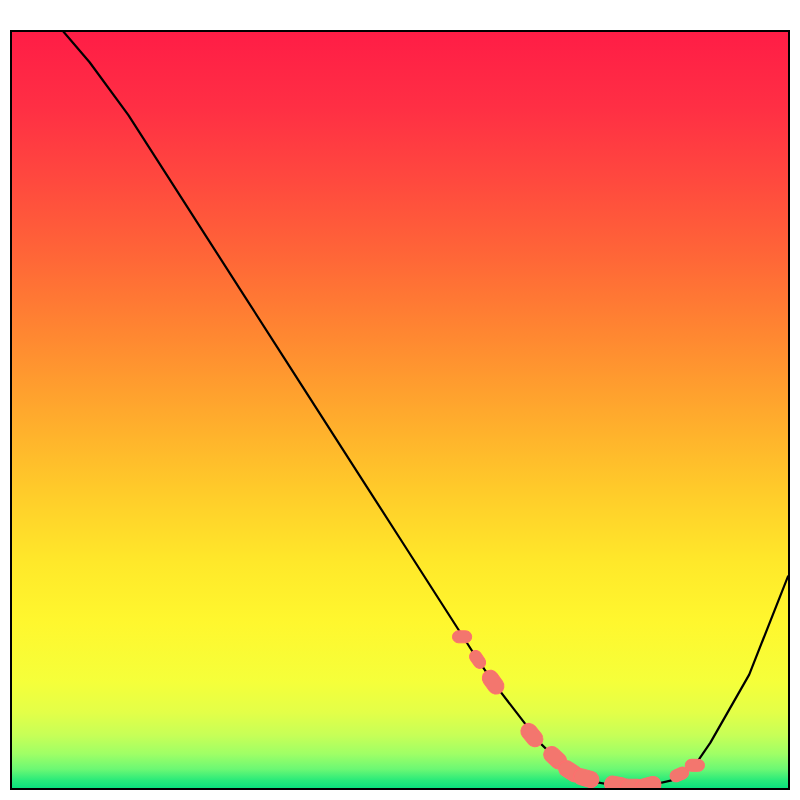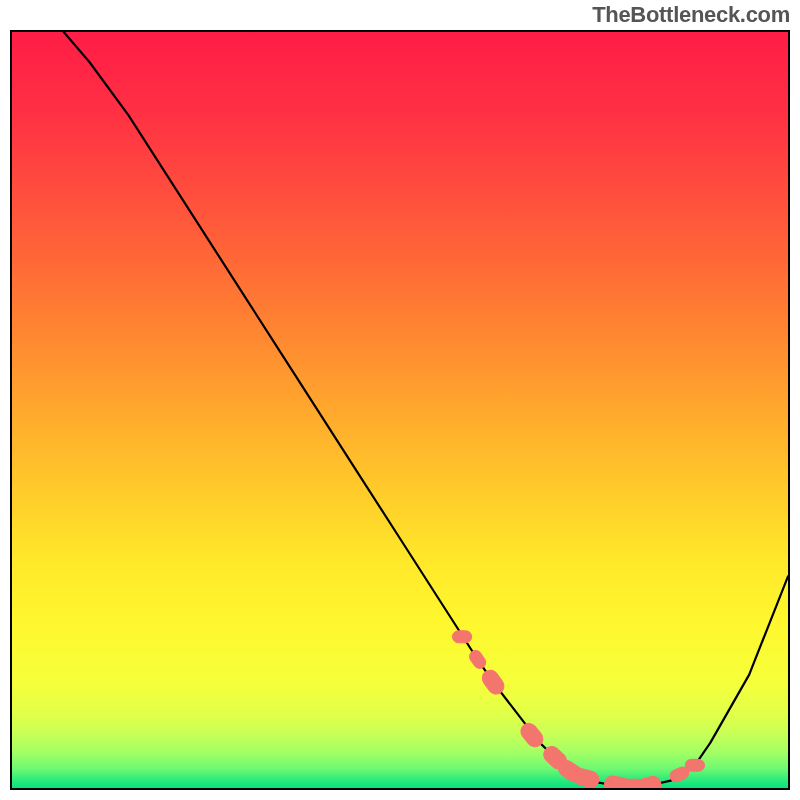--- a/index.html
+++ b/index.html
@@ -46,21 +46,20 @@
     left: 0; top: 0;
     width: 100%; height: 100%;
     display: block;
     pointer-events: none;
   }
 </style>
 </head>
 <body>
 
 <div class="stage">
-  <div class="watermark">TheBottleneck.com</div>
 
   <div class="plot">
     <svg class="bg" viewBox="0 0 776 756" preserveAspectRatio="none">
       <defs>
         <linearGradient id="grad" x1="0" y1="0" x2="0" y2="1">
             <stop offset="0.00%" stop-color="#ff1d46"></stop>
             <stop offset="10.00%" stop-color="#ff2f44"></stop>
             <stop offset="20.00%" stop-color="#ff4a3e"></stop>
             <stop offset="30.00%" stop-color="#ff6737"></stop>
             <stop offset="40.00%" stop-color="#ff8731"></stop>

